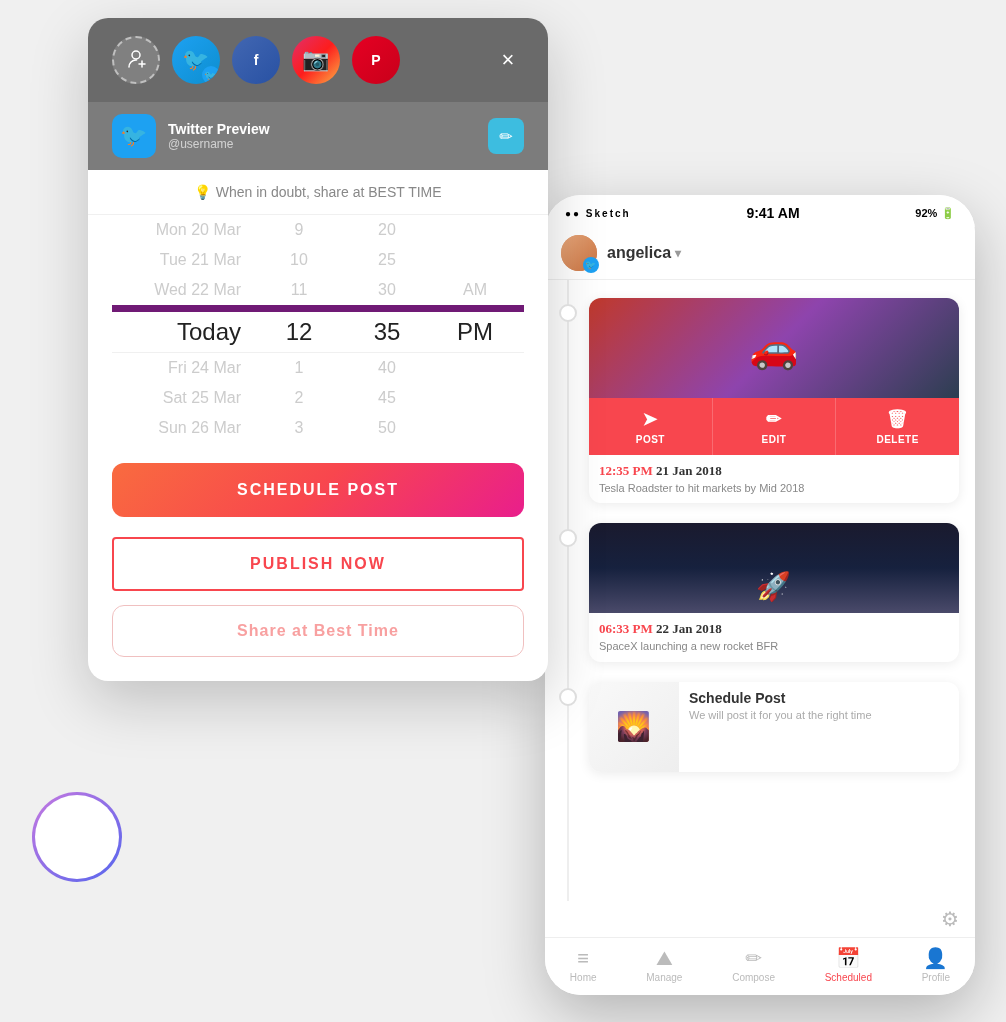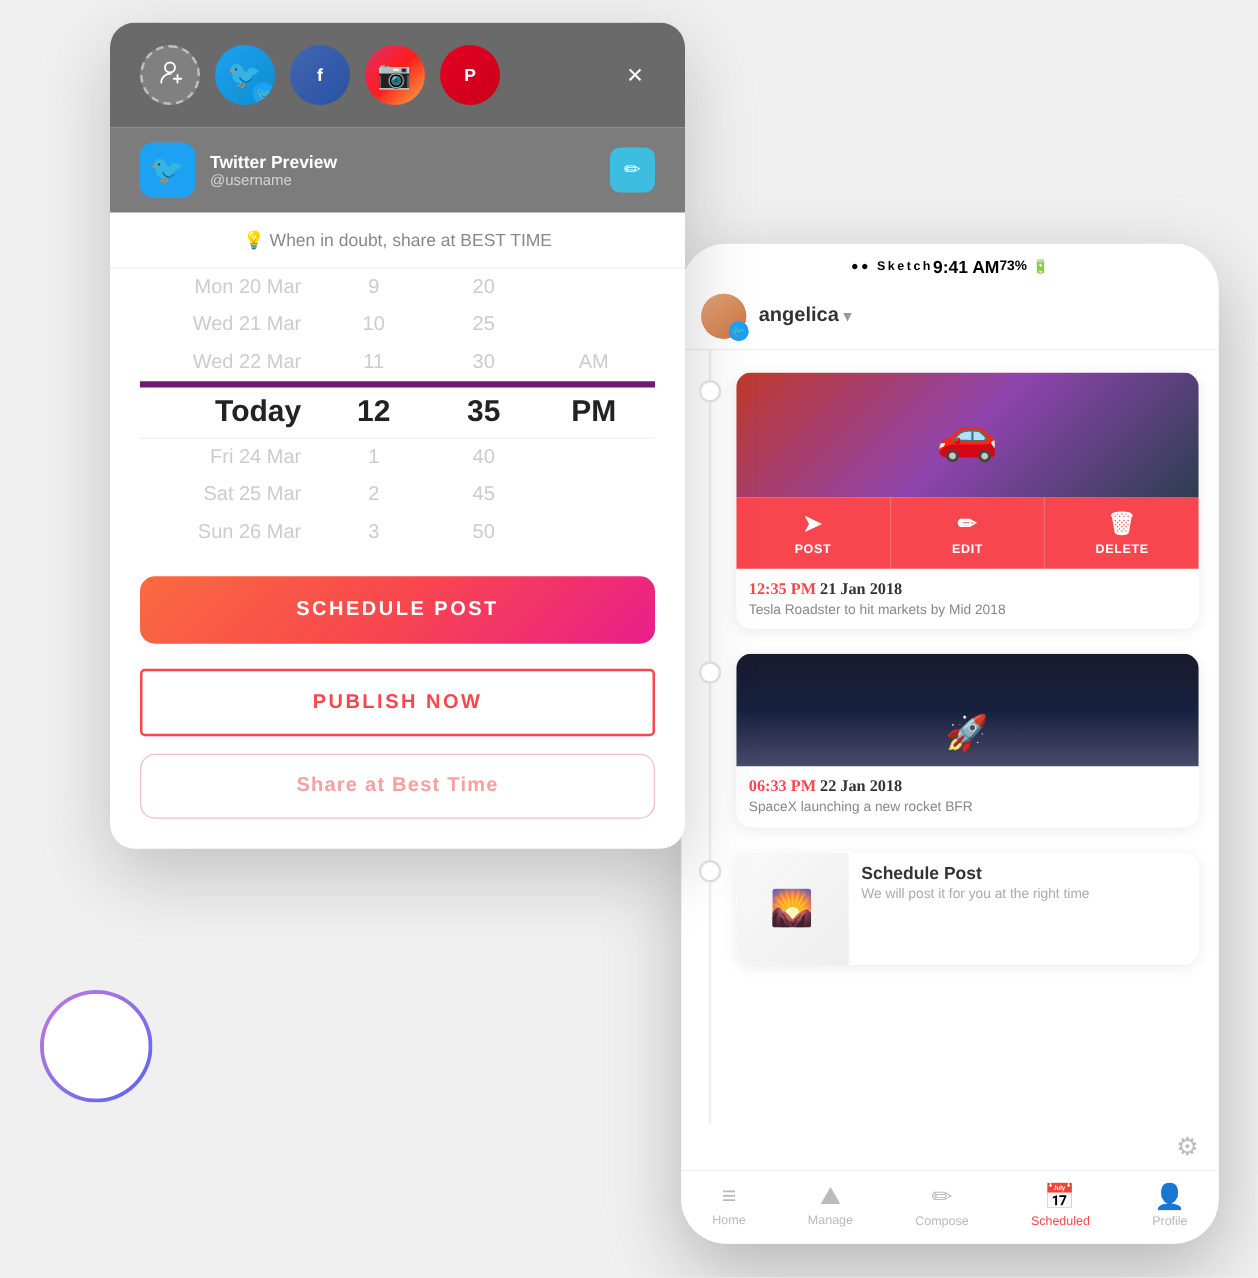--- a/index.html
+++ b/index.html
@@ -22,21 +22,21 @@
       background: #fff;
       border-radius: 36px;
       box-shadow: 0 20px 60px rgba(0,0,0,0.25);
       overflow: hidden;
       display: flex;
       flex-direction: column;
     }
 
     .status-bar {
       display: flex;
-      justify-content: center;
+      justify-content: space-between;
       align-items: center;
       padding: 10px 20px 6px;
       font-size: 12px;
       font-weight: 600;
       color: #000;
       background: #fff;
     }
     .status-bar .left-dots { letter-spacing: 2px; font-size: 10px; }
     .status-bar .time { font-size: 14px; font-weight: 700; }
     .status-bar .right { display: flex; align-items: center; gap: 4px; font-size: 11px; }
@@ -374,23 +374,23 @@
       align-items: center;
       justify-content: center;
       gap: 28px;
       padding: 6px 0;
       color: #ccc;
       font-size: 16px;
     }
 
     .picker-row.active {
       color: #222;
-      font-weight: 700;
+      font-weight: 400;
       font-size: 24px;
-      border-top: 5px solid #701a75;
+      border-top: 7px solid #701a75;
       border-bottom: 1px solid #f0f0f0;
     }
 
     .picker-col {
       min-width: 60px;
       text-align: center;
     }
 
     .picker-col.label-col {
       min-width: 110px;
@@ -474,21 +474,21 @@
   </style>
 </head>
 <body>
 
 <div class="mobile-frame">
 
   <div class="status-bar">
     <span class="left-dots">●● Sketch</span>
     <span class="time">9:41 AM</span>
     <span class="right">
-      <span>73%</span>
+      <span>92%</span>
       <span>🔋</span>
     </span>
   </div>
 
   <div class="profile-bar">
     <div class="profile-avatar">
       <div style="width:100%;height:100%;border-radius:50%;background:linear-gradient(135deg,#e8a87c,#c97240);"></div>
       <div class="twitter-badge">
         <span style="font-size:9px;color:#fff;">🐦</span>
       </div>
@@ -653,21 +653,21 @@
     <div class="picker-rows">
 
       <div class="picker-row">
         <span class="picker-col label-col">Mon 20 Mar</span>
         <span class="picker-col">9</span>
         <span class="picker-col">20</span>
         <span class="picker-col"></span>
       </div>
 
       <div class="picker-row">
-        <span class="picker-col label-col">Wed 21 Mar</span>
+        <span class="picker-col label-col">Tue 21 Mar</span>
         <span class="picker-col">10</span>
         <span class="picker-col">25</span>
         <span class="picker-col"></span>
       </div>
 
       <div class="picker-row">
         <span class="picker-col label-col">Wed 22 Mar</span>
         <span class="picker-col">11</span>
         <span class="picker-col">30</span>
         <span class="picker-col">AM</span>

